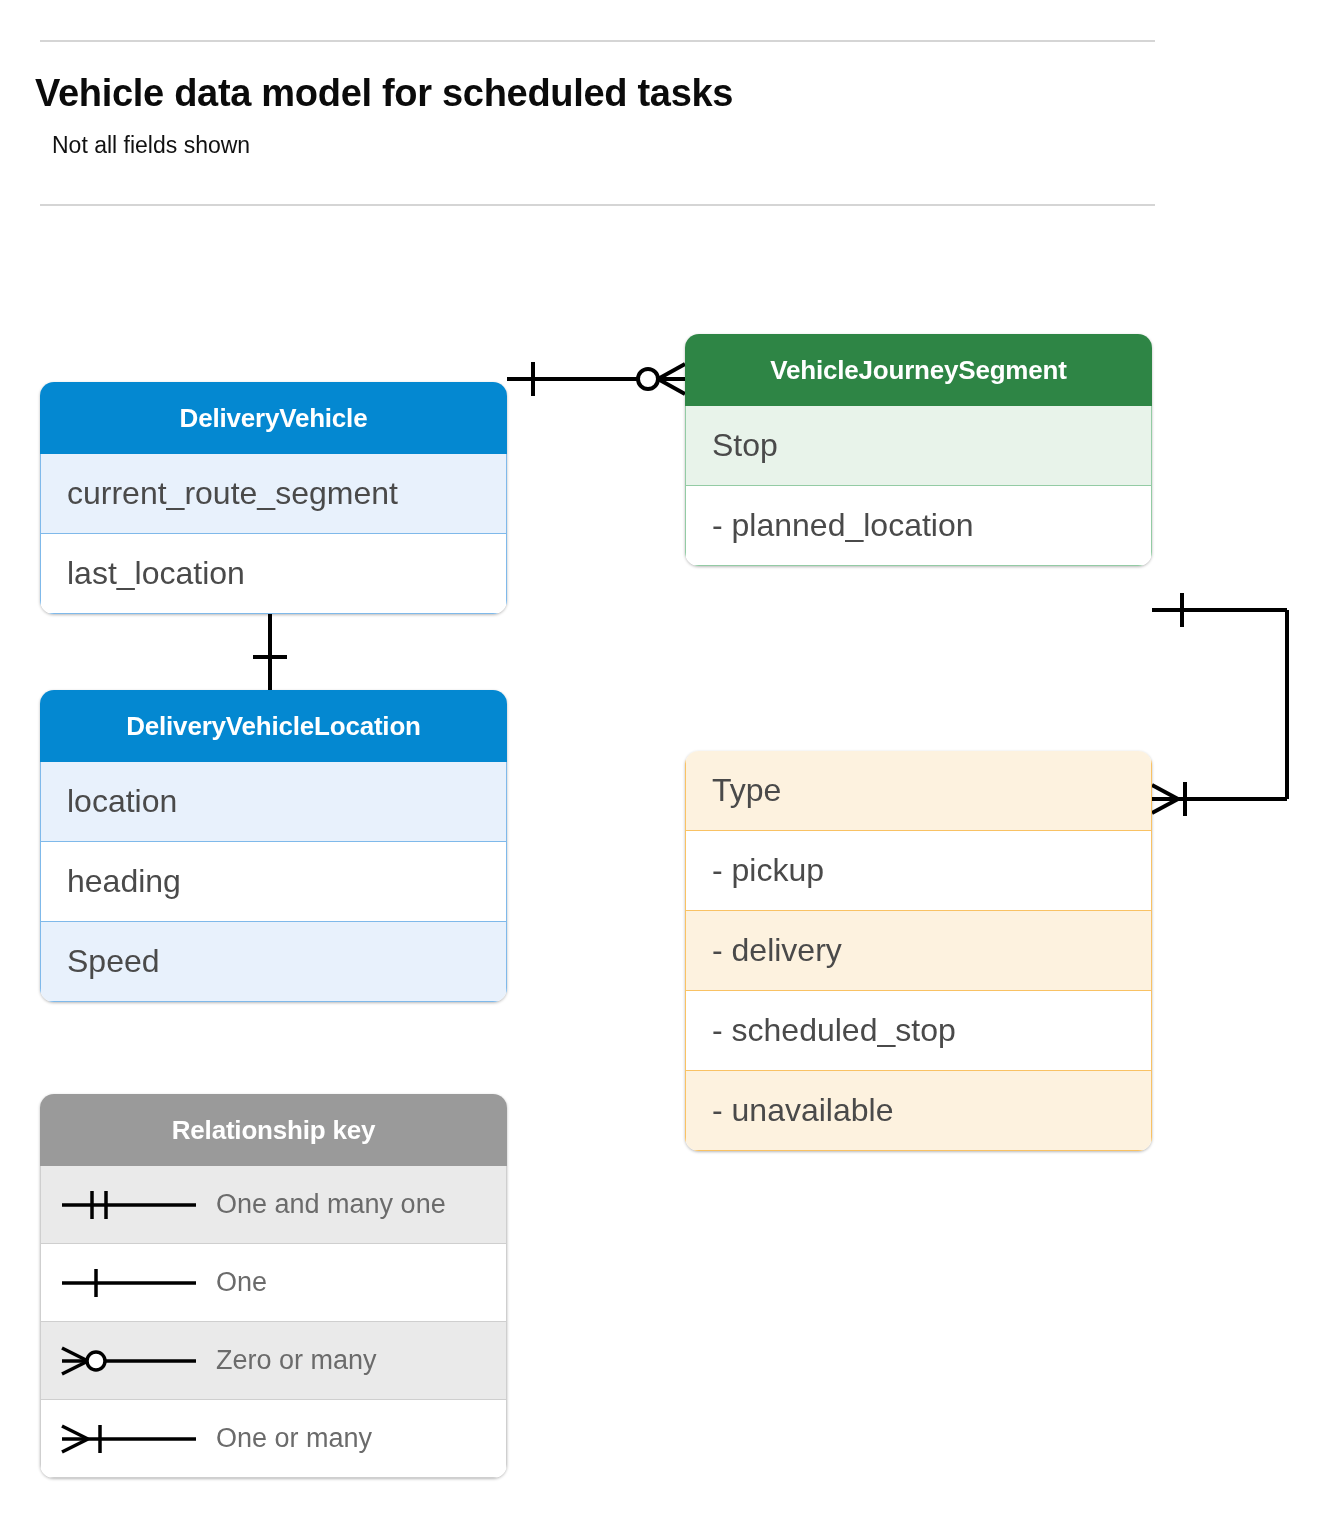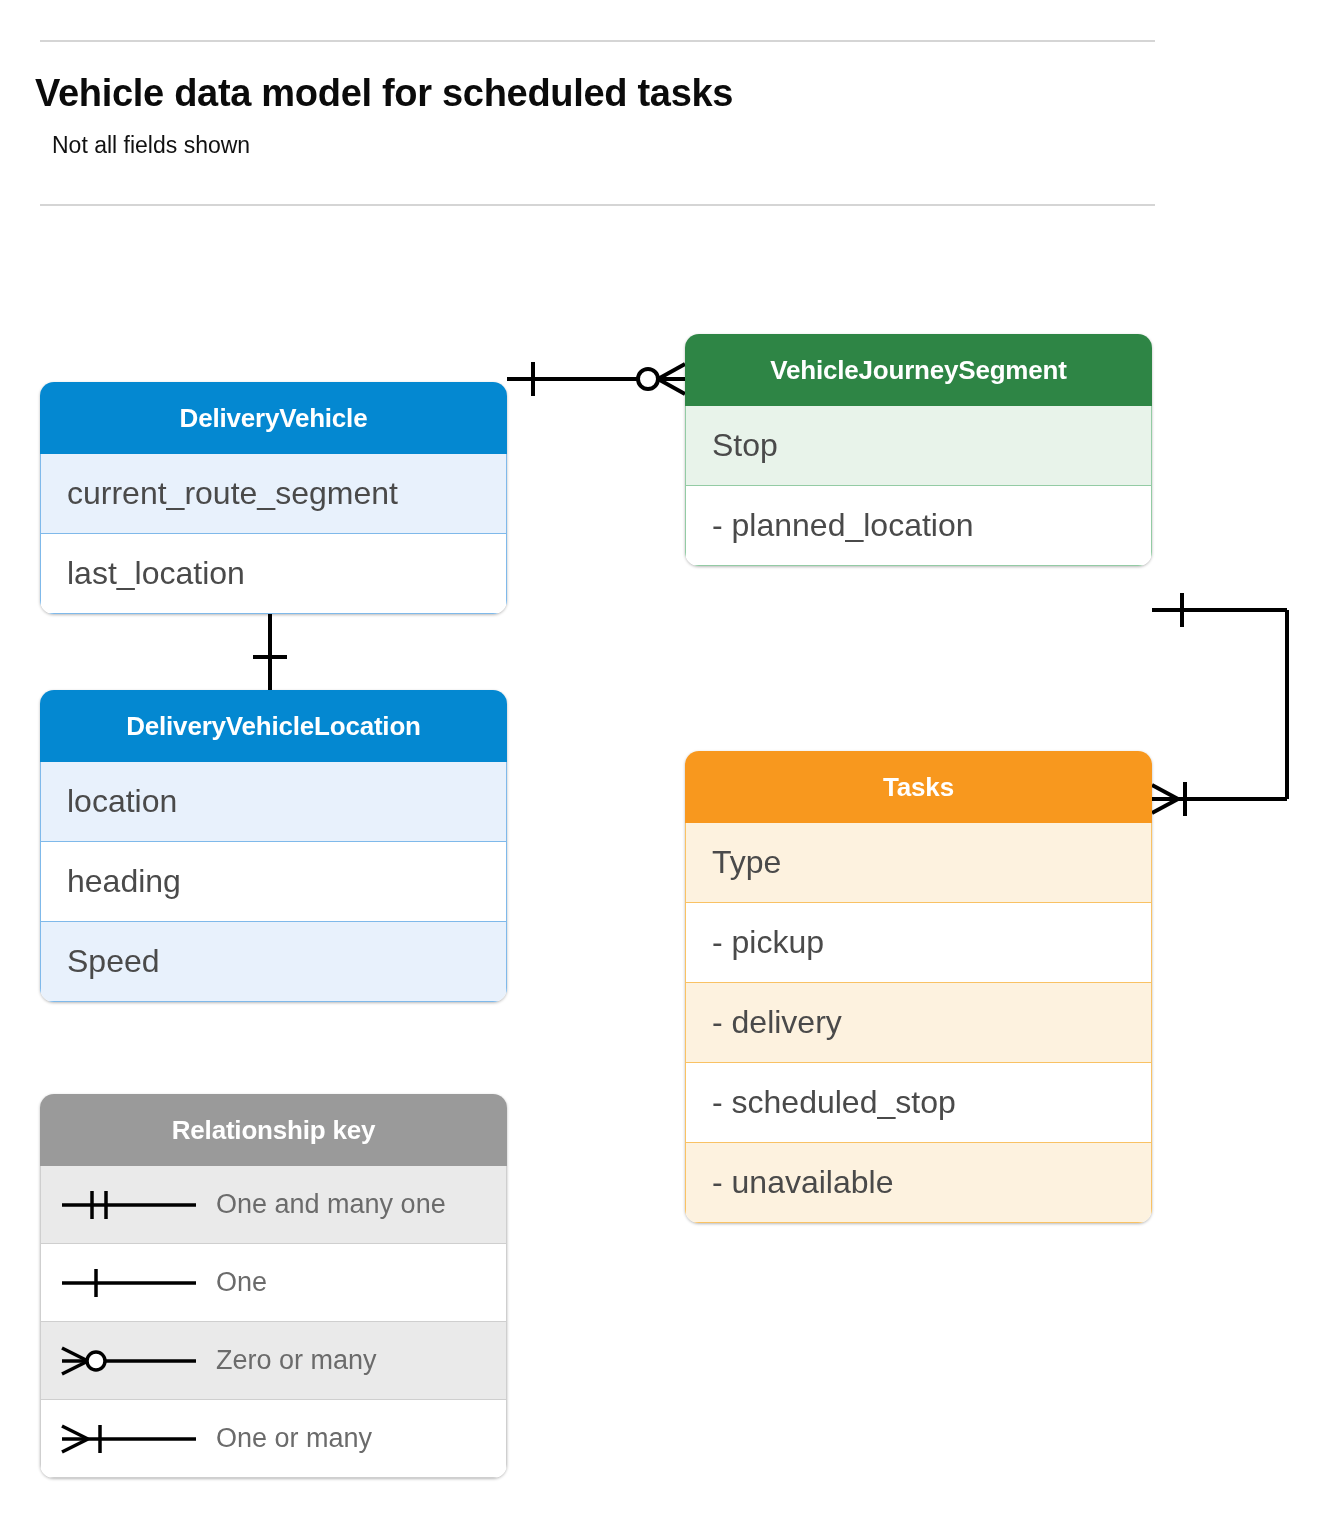--- a/index.html
+++ b/index.html
@@ -180,21 +180,20 @@
   <div class="entity-row shade last">Speed</div>
 </div>
 
 <div class="entity t-green" id="box-vehicle-journey-segment">
   <div class="entity-header">VehicleJourneySegment</div>
   <div class="entity-row shade">Stop</div>
   <div class="entity-row plain">-  planned_location</div>
 </div>
 
 <div class="entity t-orange" id="box-tasks">
-  <div class="entity-header">Tasks</div>
   <div class="entity-row shade">Type</div>
   <div class="entity-row plain">-  pickup</div>
   <div class="entity-row shade">-  delivery</div>
   <div class="entity-row plain">-  scheduled_stop</div>
   <div class="entity-row shade last">-  unavailable</div>
 </div>
 
 <div class="entity t-grey" id="box-relationship-key">
   <div class="entity-header">Relationship key</div>
 

